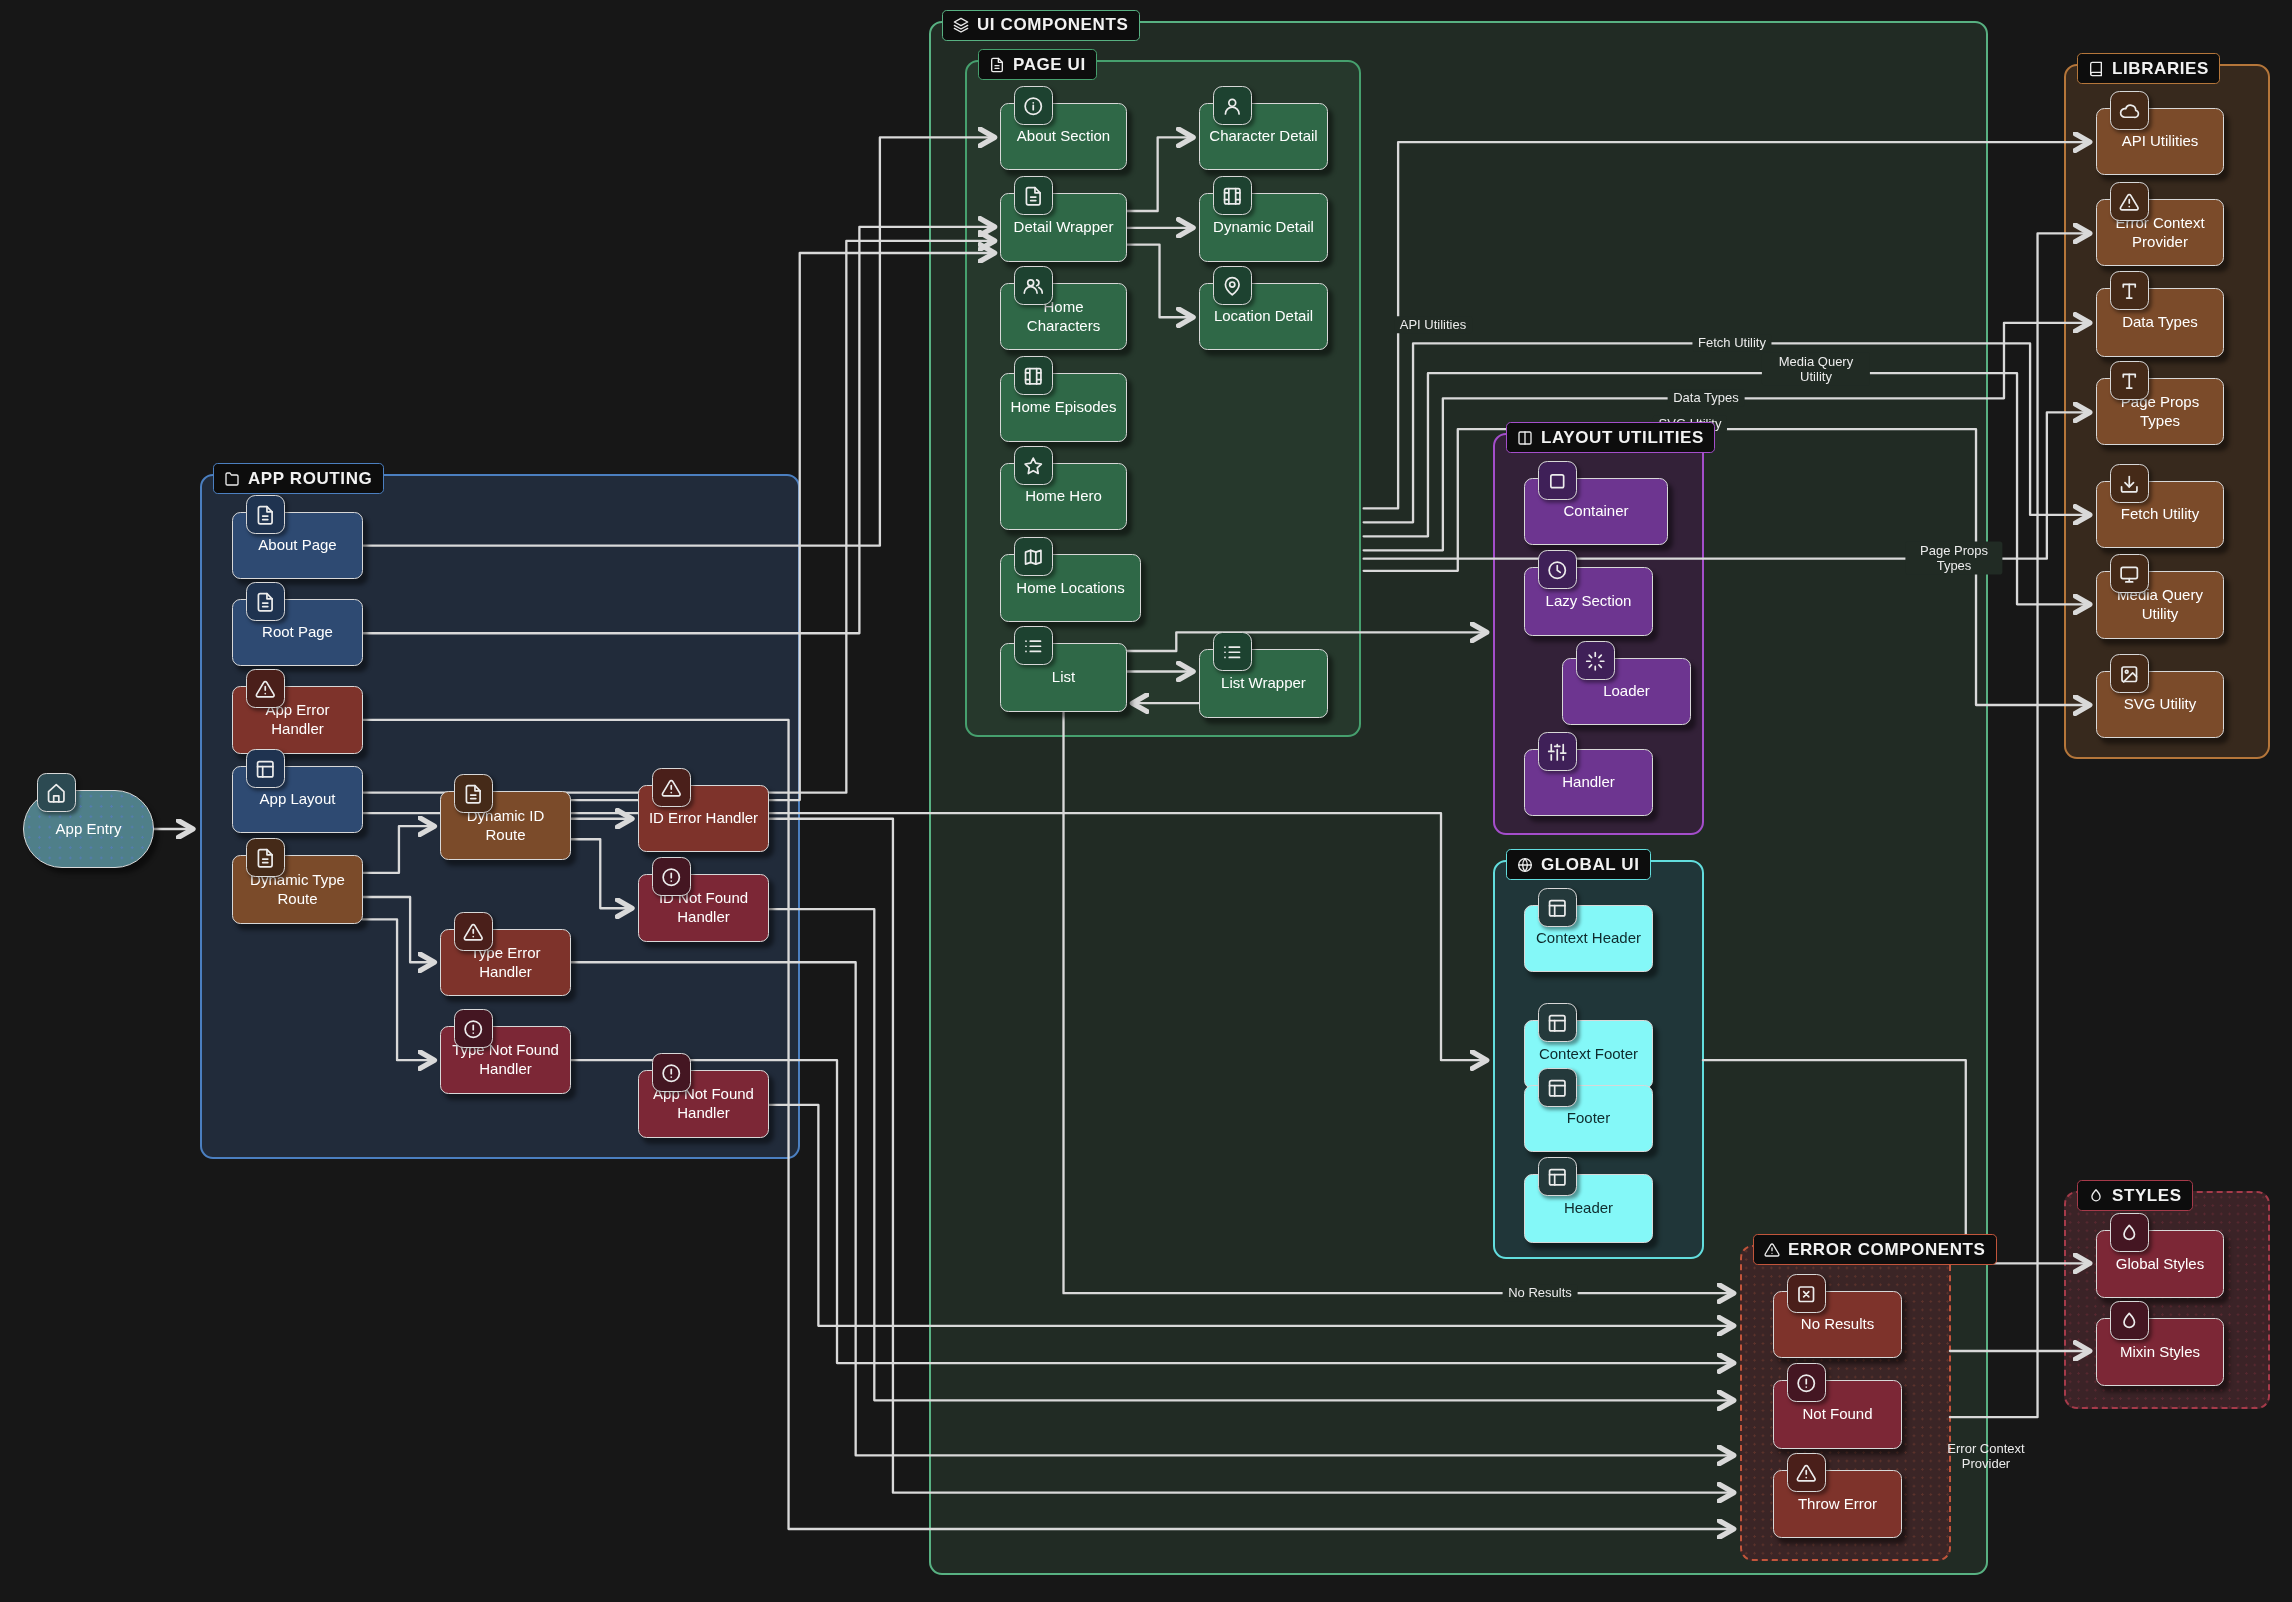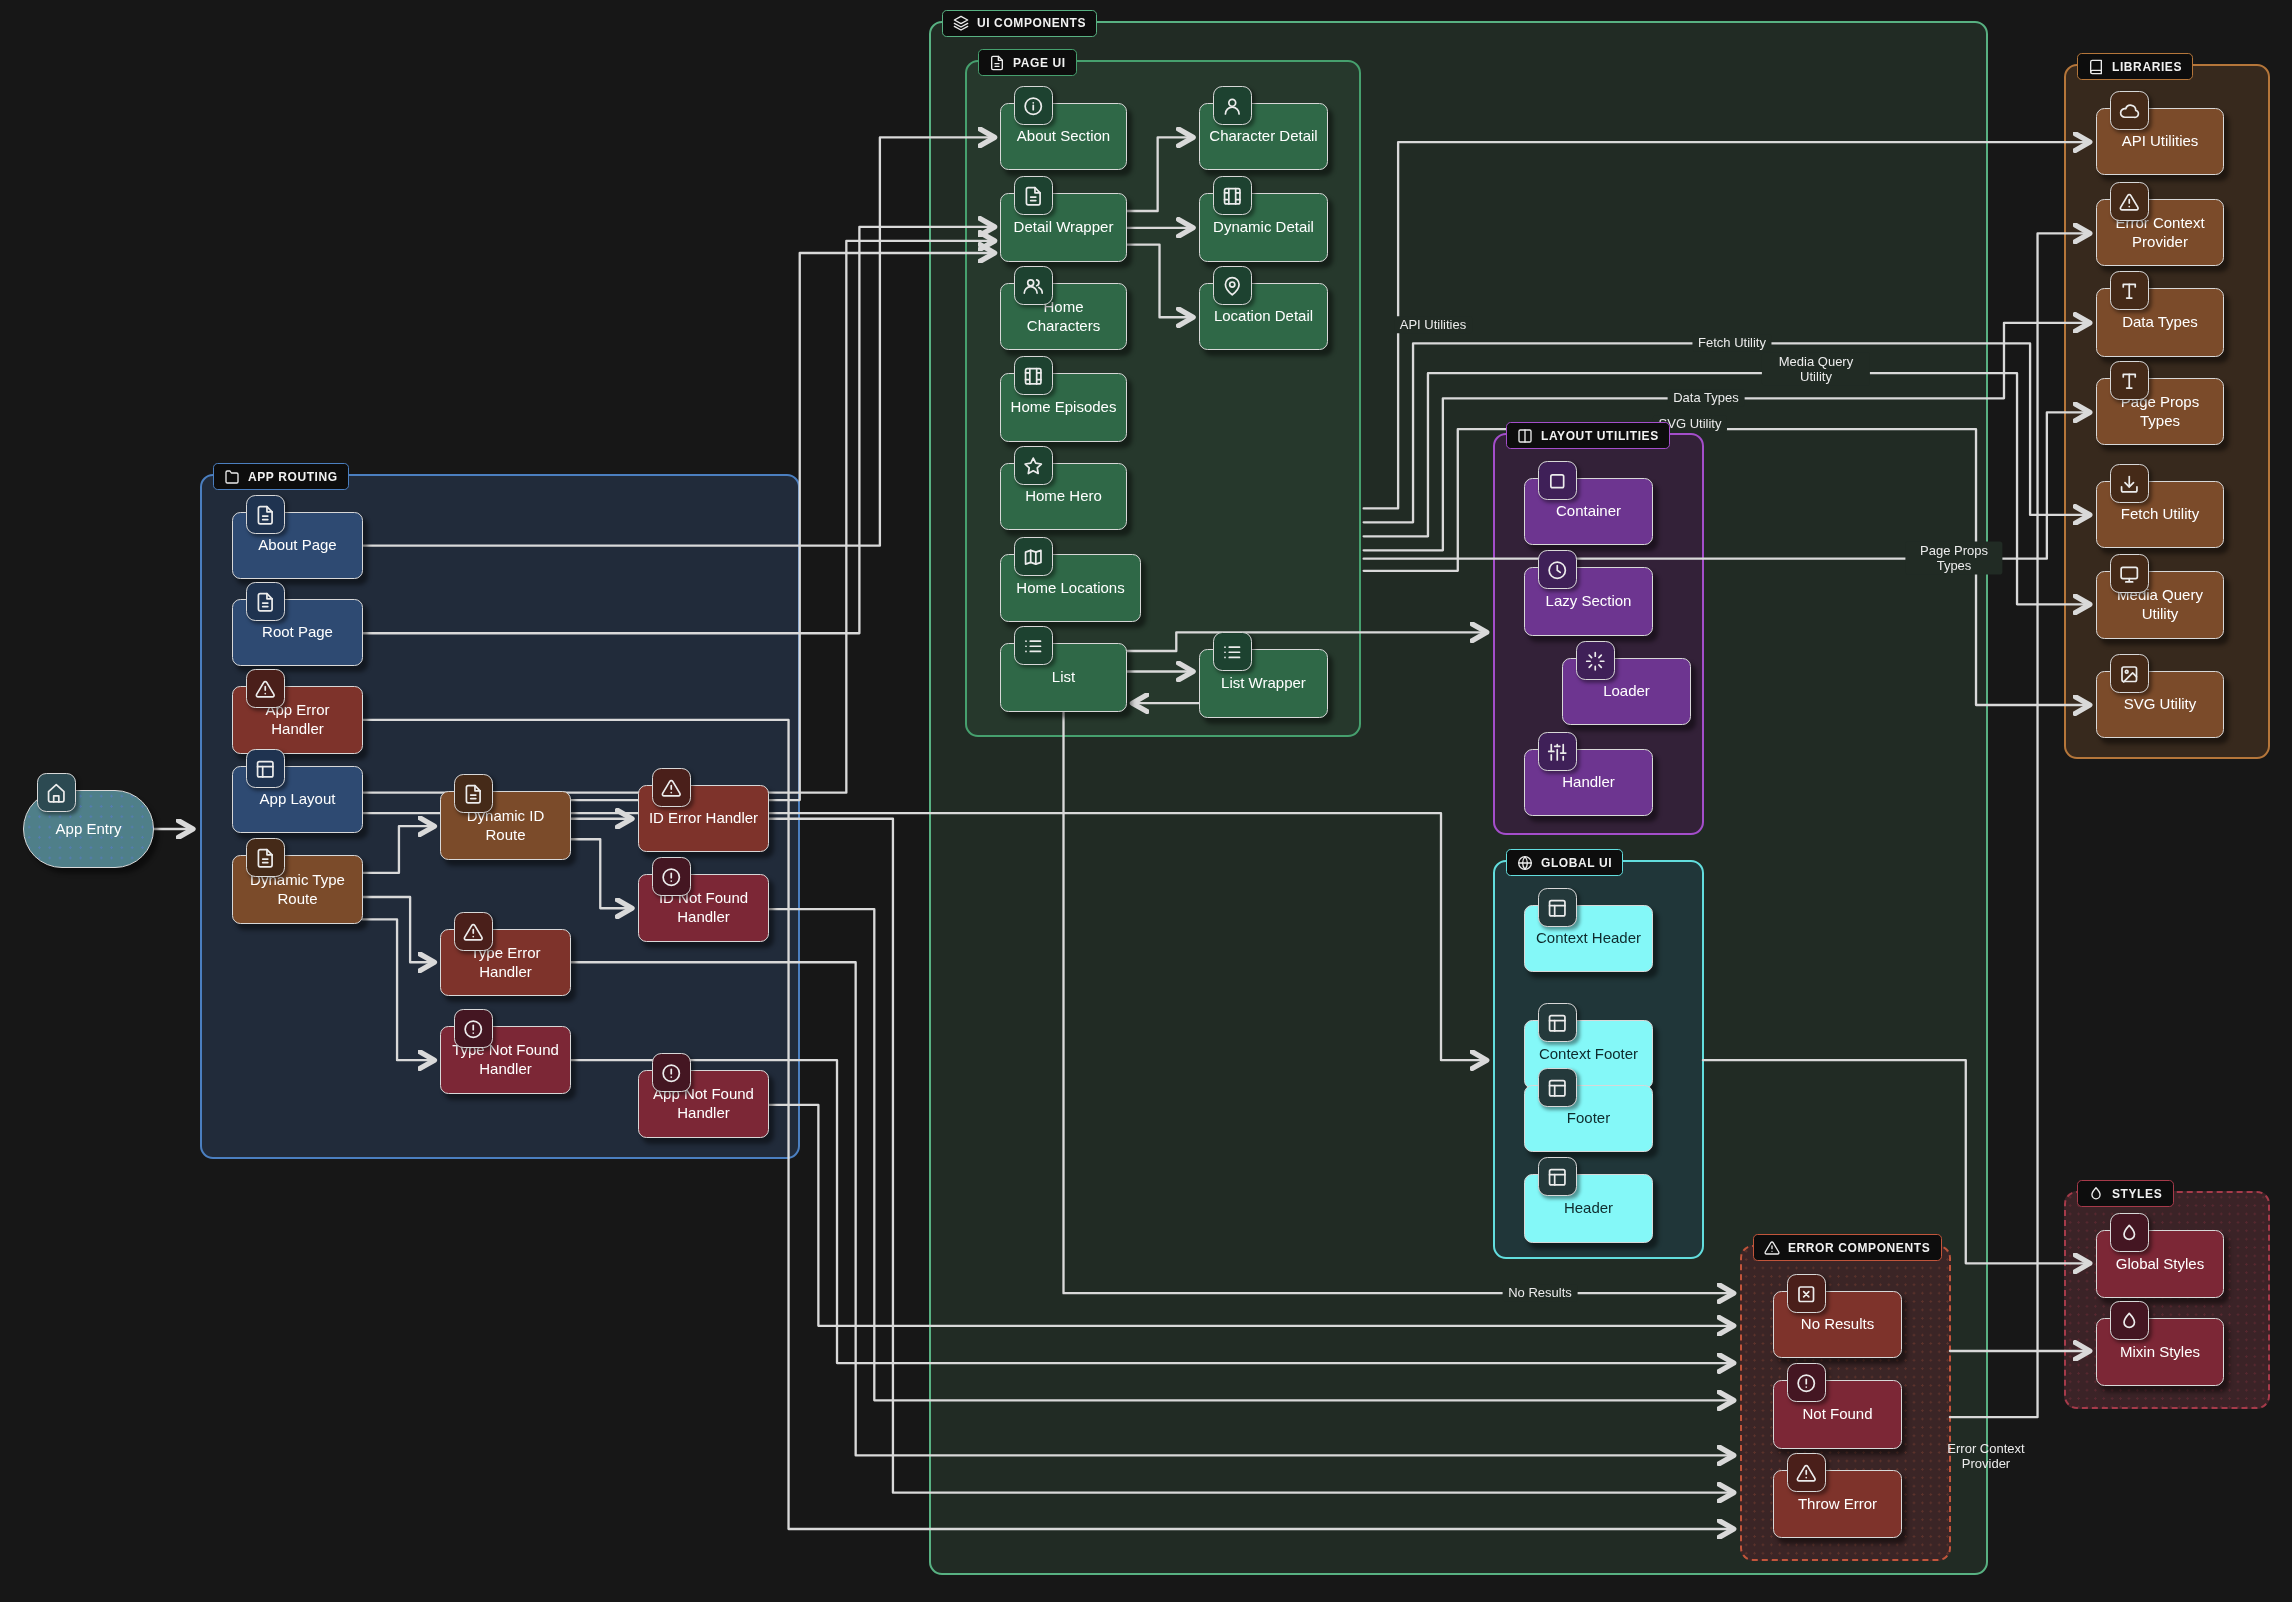--- a/index.html
+++ b/index.html
@@ -1,21 +1,21 @@
 <!DOCTYPE html>
 <html style="font-size:15px"><head>
 <meta charset="utf-8">
 <style>
   html,body{margin:0;padding:0;background:#171717;}
   #canvas{position:relative;width:2292px;height:1603px;background:#171717;overflow:hidden;
           font-family:"Liberation Sans",sans-serif;color:#fff;}
   .group{position:absolute;border:2.3px solid;border-radius:13px;box-sizing:border-box;}
   .chip{position:absolute;top:-13px;left:11.2px;display:inline-flex;align-items:center;gap:7.5px;
         background:#0d0d0d;border:1.4px solid;border-radius:4.7px;padding:4.7px 10.3px;
-        font-size:12px;font-weight:bold;letter-spacing:0.6px;color:#f2f2f2;white-space:nowrap;z-index:30;}
+        font-size:17px;font-weight:bold;letter-spacing:0.6px;color:#f2f2f2;white-space:nowrap;z-index:30;}
   .chip .icon{display:inline-flex;}
   .chip .icon svg{width:16px;height:16px;}
   .icon svg{fill:none;stroke:#ececec;stroke-width:2;stroke-linecap:round;stroke-linejoin:round;display:block;}
   .node{position:absolute;border:1.9px solid #d8d8d8;border-radius:8.4px;display:flex;align-items:center;
         justify-content:center;text-align:center;font-size:15px;font-weight:500;line-height:1.25;
         padding:7.5px 9.3px;box-sizing:border-box;box-shadow:4.7px 5.6px 4.7px rgba(0,0,0,.45);z-index:20;}
   .badge{position:absolute;top:-17.7px;left:13px;width:37px;height:37px;border:1.9px solid #d8d8d8;
          border-radius:9.3px;display:flex;align-items:center;justify-content:center;
          box-shadow:2.8px 2.8px 3.7px rgba(0,0,0,.4);}
   .badge svg{width:20.5px;height:20.5px;}
@@ -418,21 +418,21 @@
   <div class="node n-green" style="left:1199px;top:649px;width:129px;height:69px;">
     <span class="badge b-green icon">
         <svg viewBox="0 0 24 24">
           <path d="M8.5 6h12M8.5 12h12M8.5 18h12"></path>
           <path d="M3.5 6h.01M3.5 12h.01M3.5 18h.01"></path>
         </svg>
       </span>
     <span>List Wrapper</span>
   </div>
 
-  <div class="node n-purple" style="left:1524px;top:478px;width:129px;height:67px;">
+  <div class="node n-purple" style="left:1524px;top:478px;width:144px;height:67px;">
     <span class="badge b-purple icon">
         <svg viewBox="0 0 24 24">
           <rect x="4.5" y="4.5" width="15" height="15" rx="2"></rect>
         </svg>
       </span>
     <span>Container</span>
   </div>
   <div class="node n-purple" style="left:1524px;top:567px;width:129px;height:69px;">
     <span class="badge b-purple icon">
         <svg viewBox="0 0 24 24">

